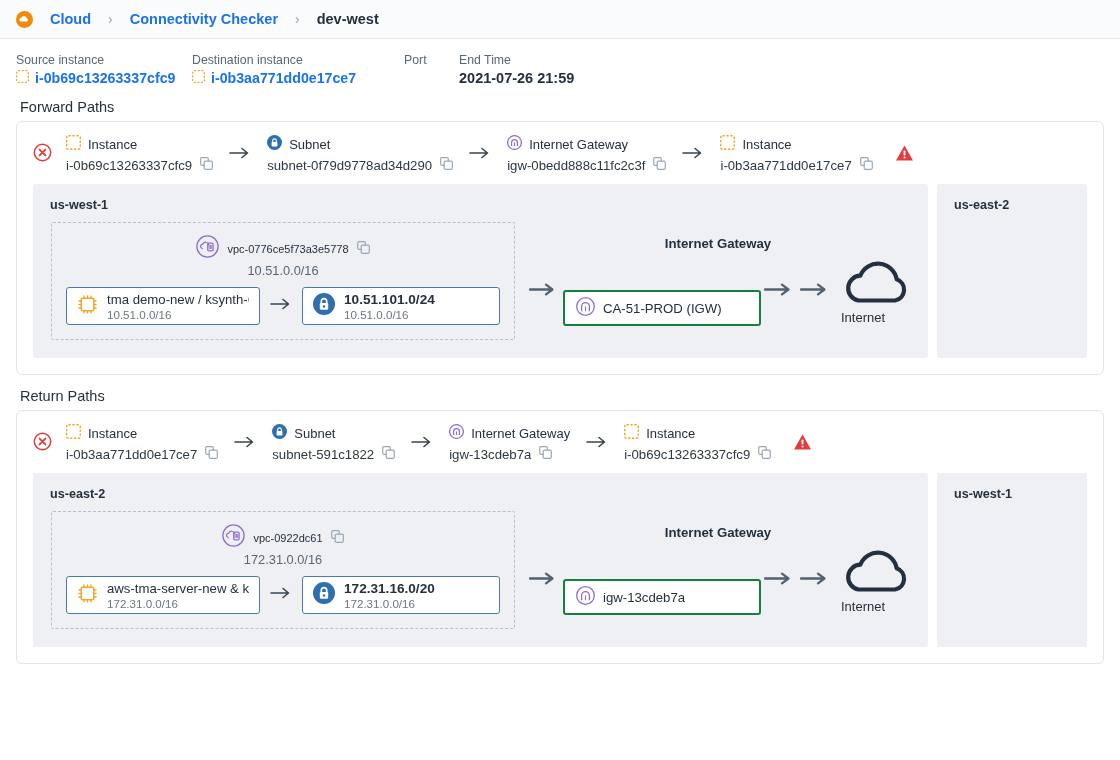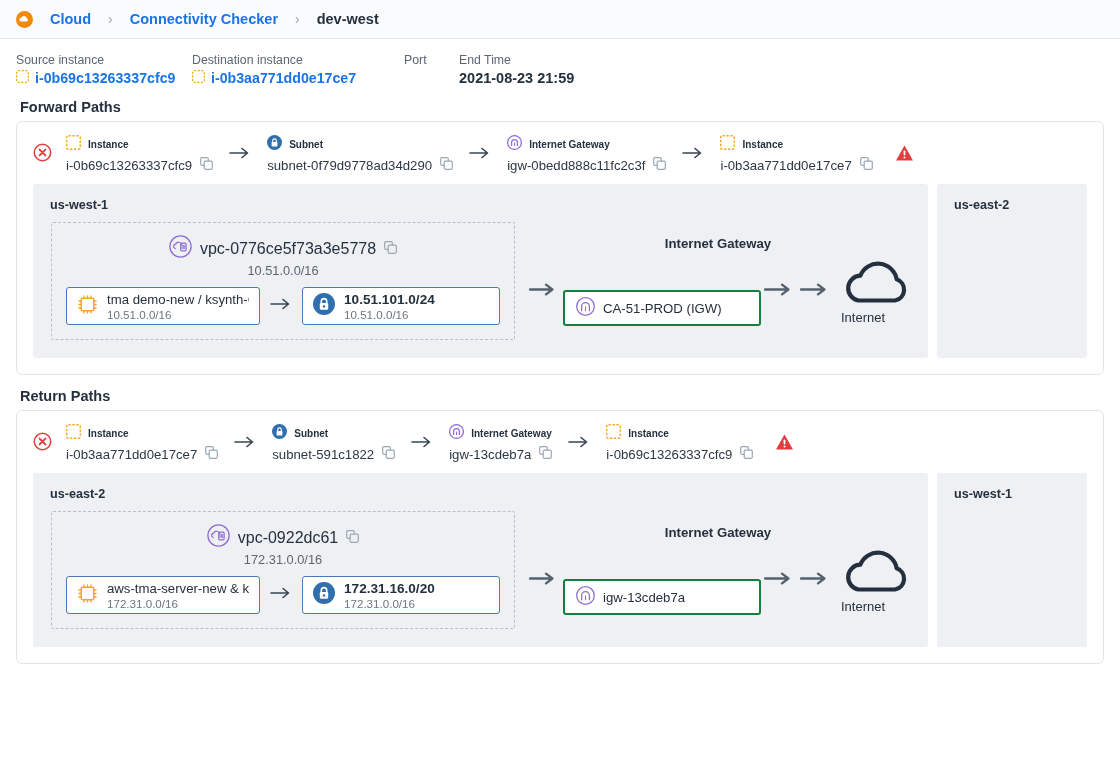--- a/index.html
+++ b/index.html
@@ -44,21 +44,21 @@
   .meta-val .id { color: #1a73e8; font-weight: bold; font-size: 14.2px; }
   .c-src   { width: 176px; }
   .c-dst   { width: 212px; }
   .c-port  { width: 55px; }
   .c-last  { width: 144px; }
   .c-start { width: 146px; }
   .c-end   { width: 150px; }
 
   
   .section-title {
-    font-size: 14.5px; font-weight: bold; color: #25303f;
+    font-size: 14.5px; font-weight: normal; color: #25303f;
     padding: 13px 0 6px 20px;
   }
 
   
   .panel {
     margin: 0 16px;
     border: 1px solid #e1e5ea;
     border-radius: 6px;
     background: #fff;
     overflow: hidden;
@@ -67,21 +67,21 @@
   
   .hops {
     display: flex;
     align-items: center;
     padding: 13px 16px 10px 16px;
     gap: 0;
   }
   .status-x { flex: none; margin-right: 14px; }
   .hop { flex: none; }
   .hop-top { display: flex; align-items: center; gap: 7px; }
-  .hop-type { font-size: 10px; font-weight: bold; color: #25303f; }
+  .hop-type { font-size: 13px; font-weight: normal; color: #25303f; }
   .hop-bottom { display: flex; align-items: center; gap: 8px; margin-top: 2px; }
   .hop-id { font-size: 13.2px; color: #2c3845; }
   .arrow-sep { flex: none; margin: 0 16px; }
   .warn { flex: none; margin-left: 22px; }
 
   
   .canvas {
     display: flex;
     gap: 9px;
     padding: 0 16px 16px 16px;
@@ -110,21 +110,21 @@
     border-radius: 2px;
     padding: 12px 14px 14px 14px;
     width: 464px;
     flex: none;
     background: transparent;
   }
   .vpc-head { text-align: center; }
   .vpc-title-row {
     display: flex; align-items: center; justify-content: center; gap: 8px;
   }
-  .vpc-name { font-size: 16px; color: #25303f; }
+  .vpc-name { font-size: 11px; color: #25303f; }
   .vpc-cidr { font-size: 12.8px; color: #5b6673; margin-top: 1px; }
 
   .vpc-row {
     display: flex; align-items: center; margin-top: 9px;
   }
   .node-box {
     border: 1px solid #4a78b8;
     border-radius: 3px;
     background: #ffffff;
     display: flex; align-items: center; gap: 9px;
@@ -199,21 +199,21 @@
 
   <div class="meta-col c-port">
     <div class="meta-label">Port</div>
     <div class="meta-val"></div>
   </div>
 
 
 
   <div class="meta-col c-end">
     <div class="meta-label">End Time</div>
-    <div class="meta-val">2021-08-23 21:59</div>
+    <div class="meta-val">2021-07-26 21:59</div>
   </div>
 </div>
 
 <div class="section-title">Forward Paths</div>
 
 <div class="panel">
 
   <div class="hops">
     <span class="status-x">
       <svg width="19" height="19" viewBox="0 0 19 19">

